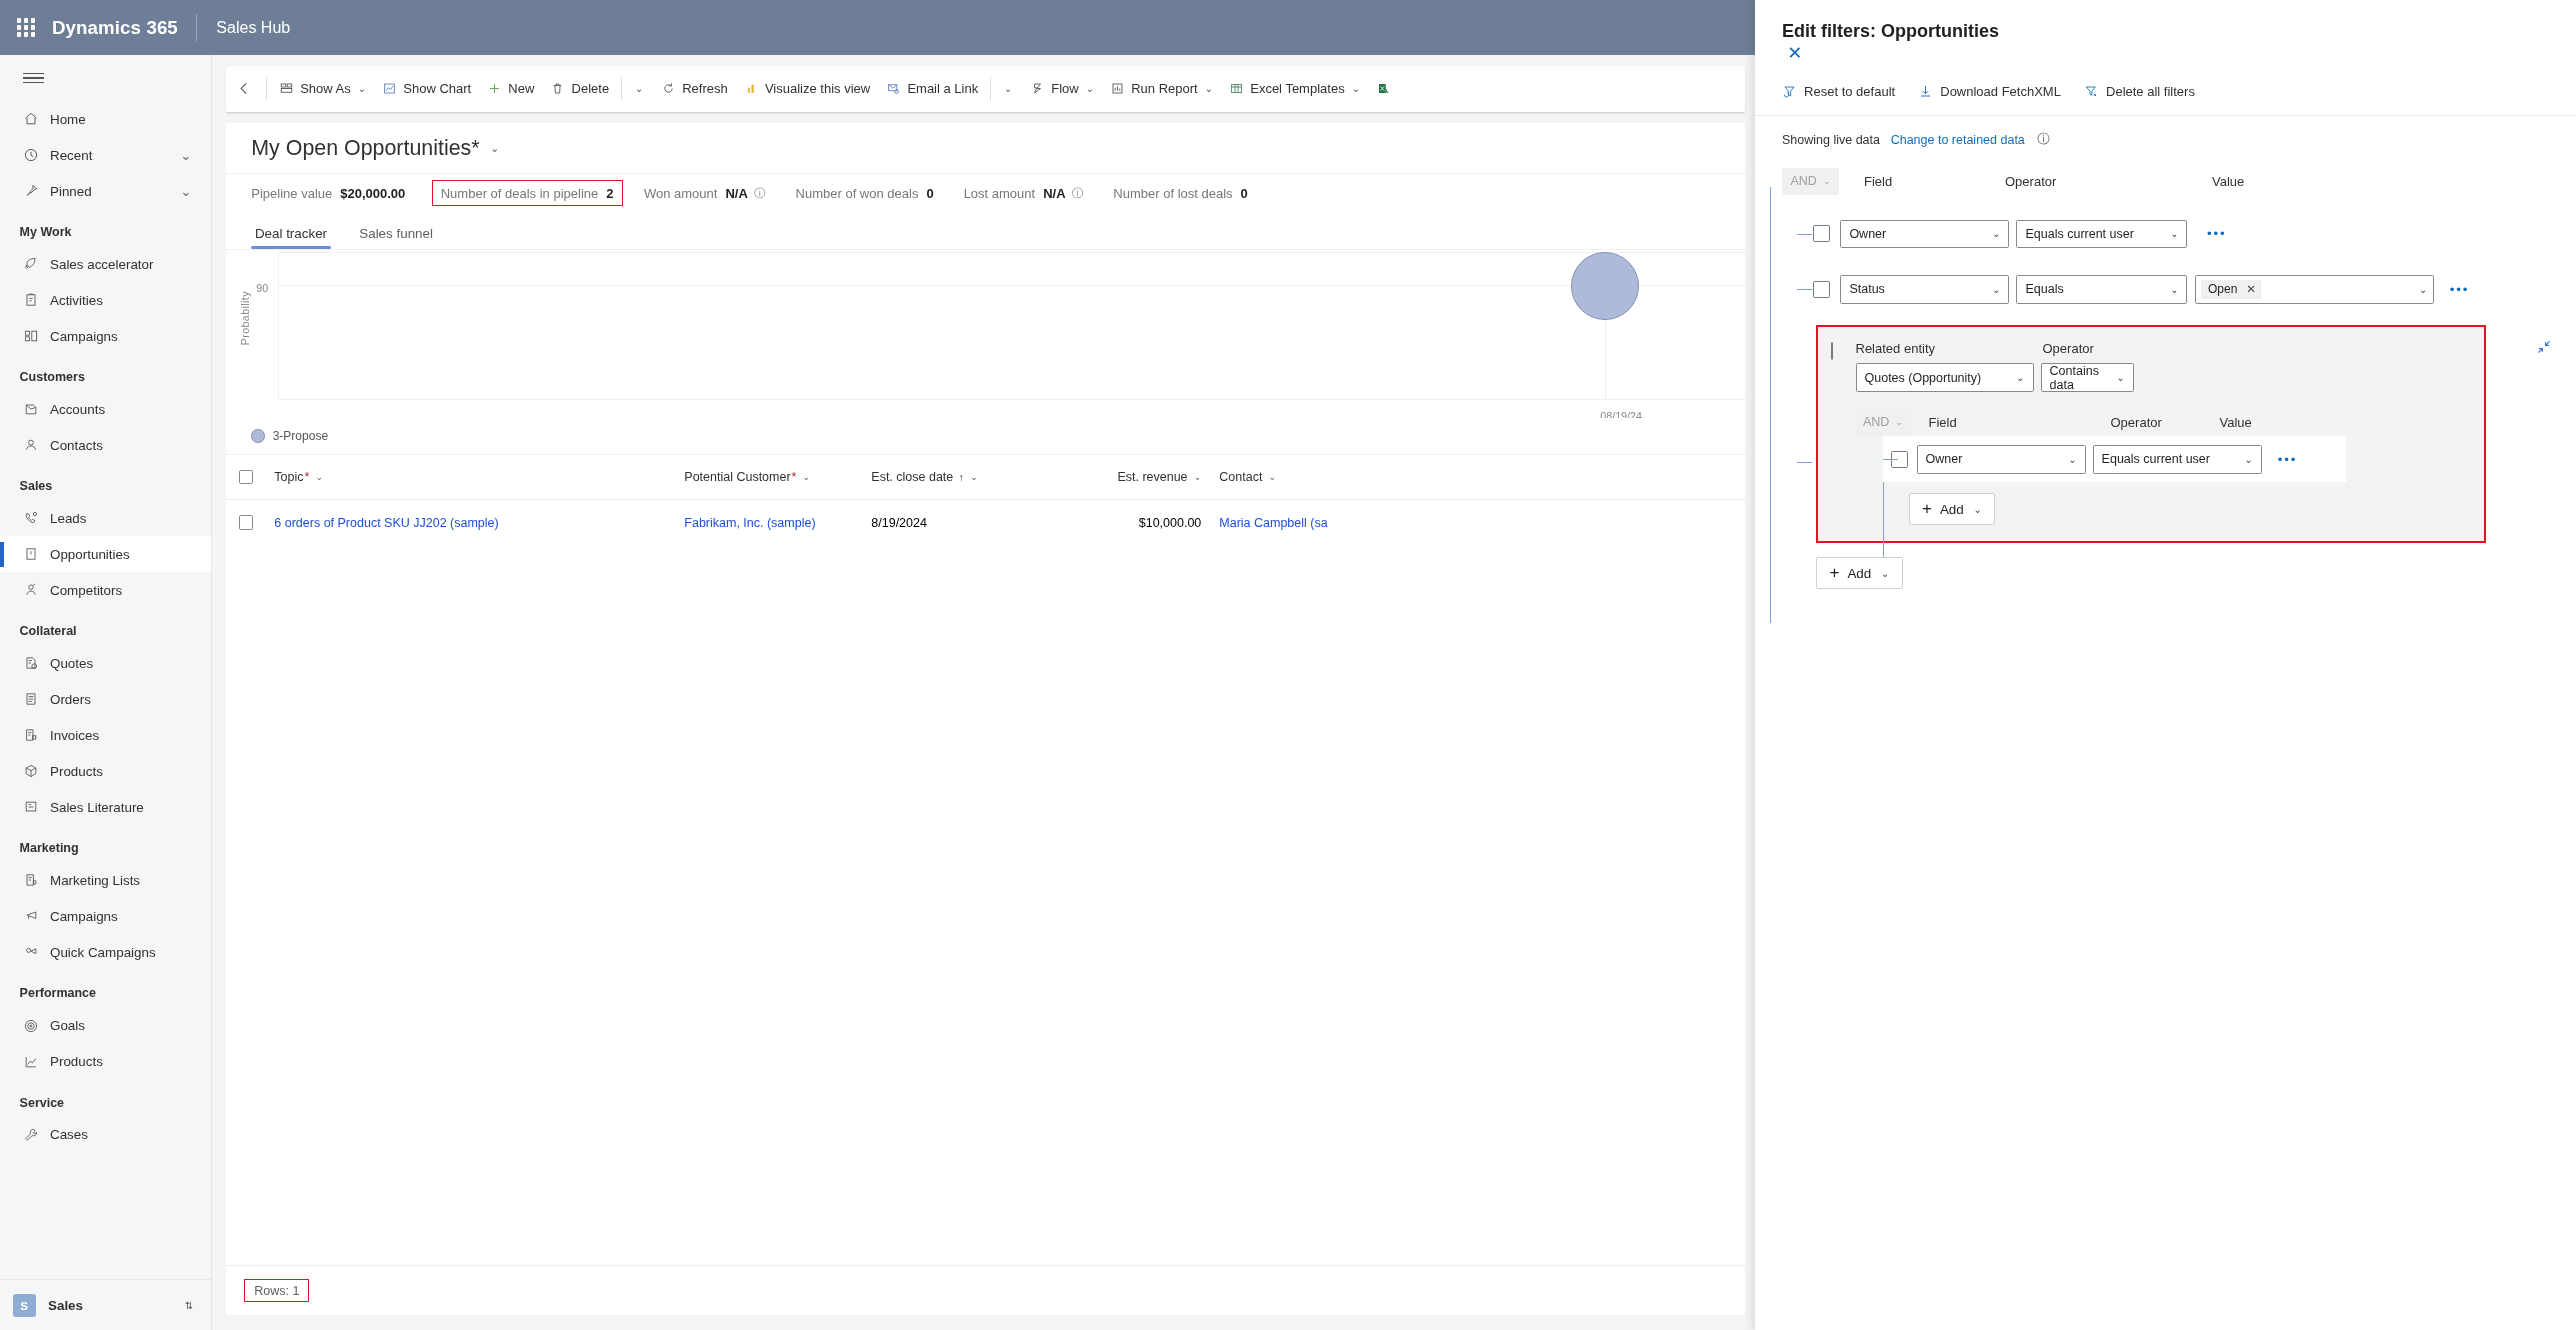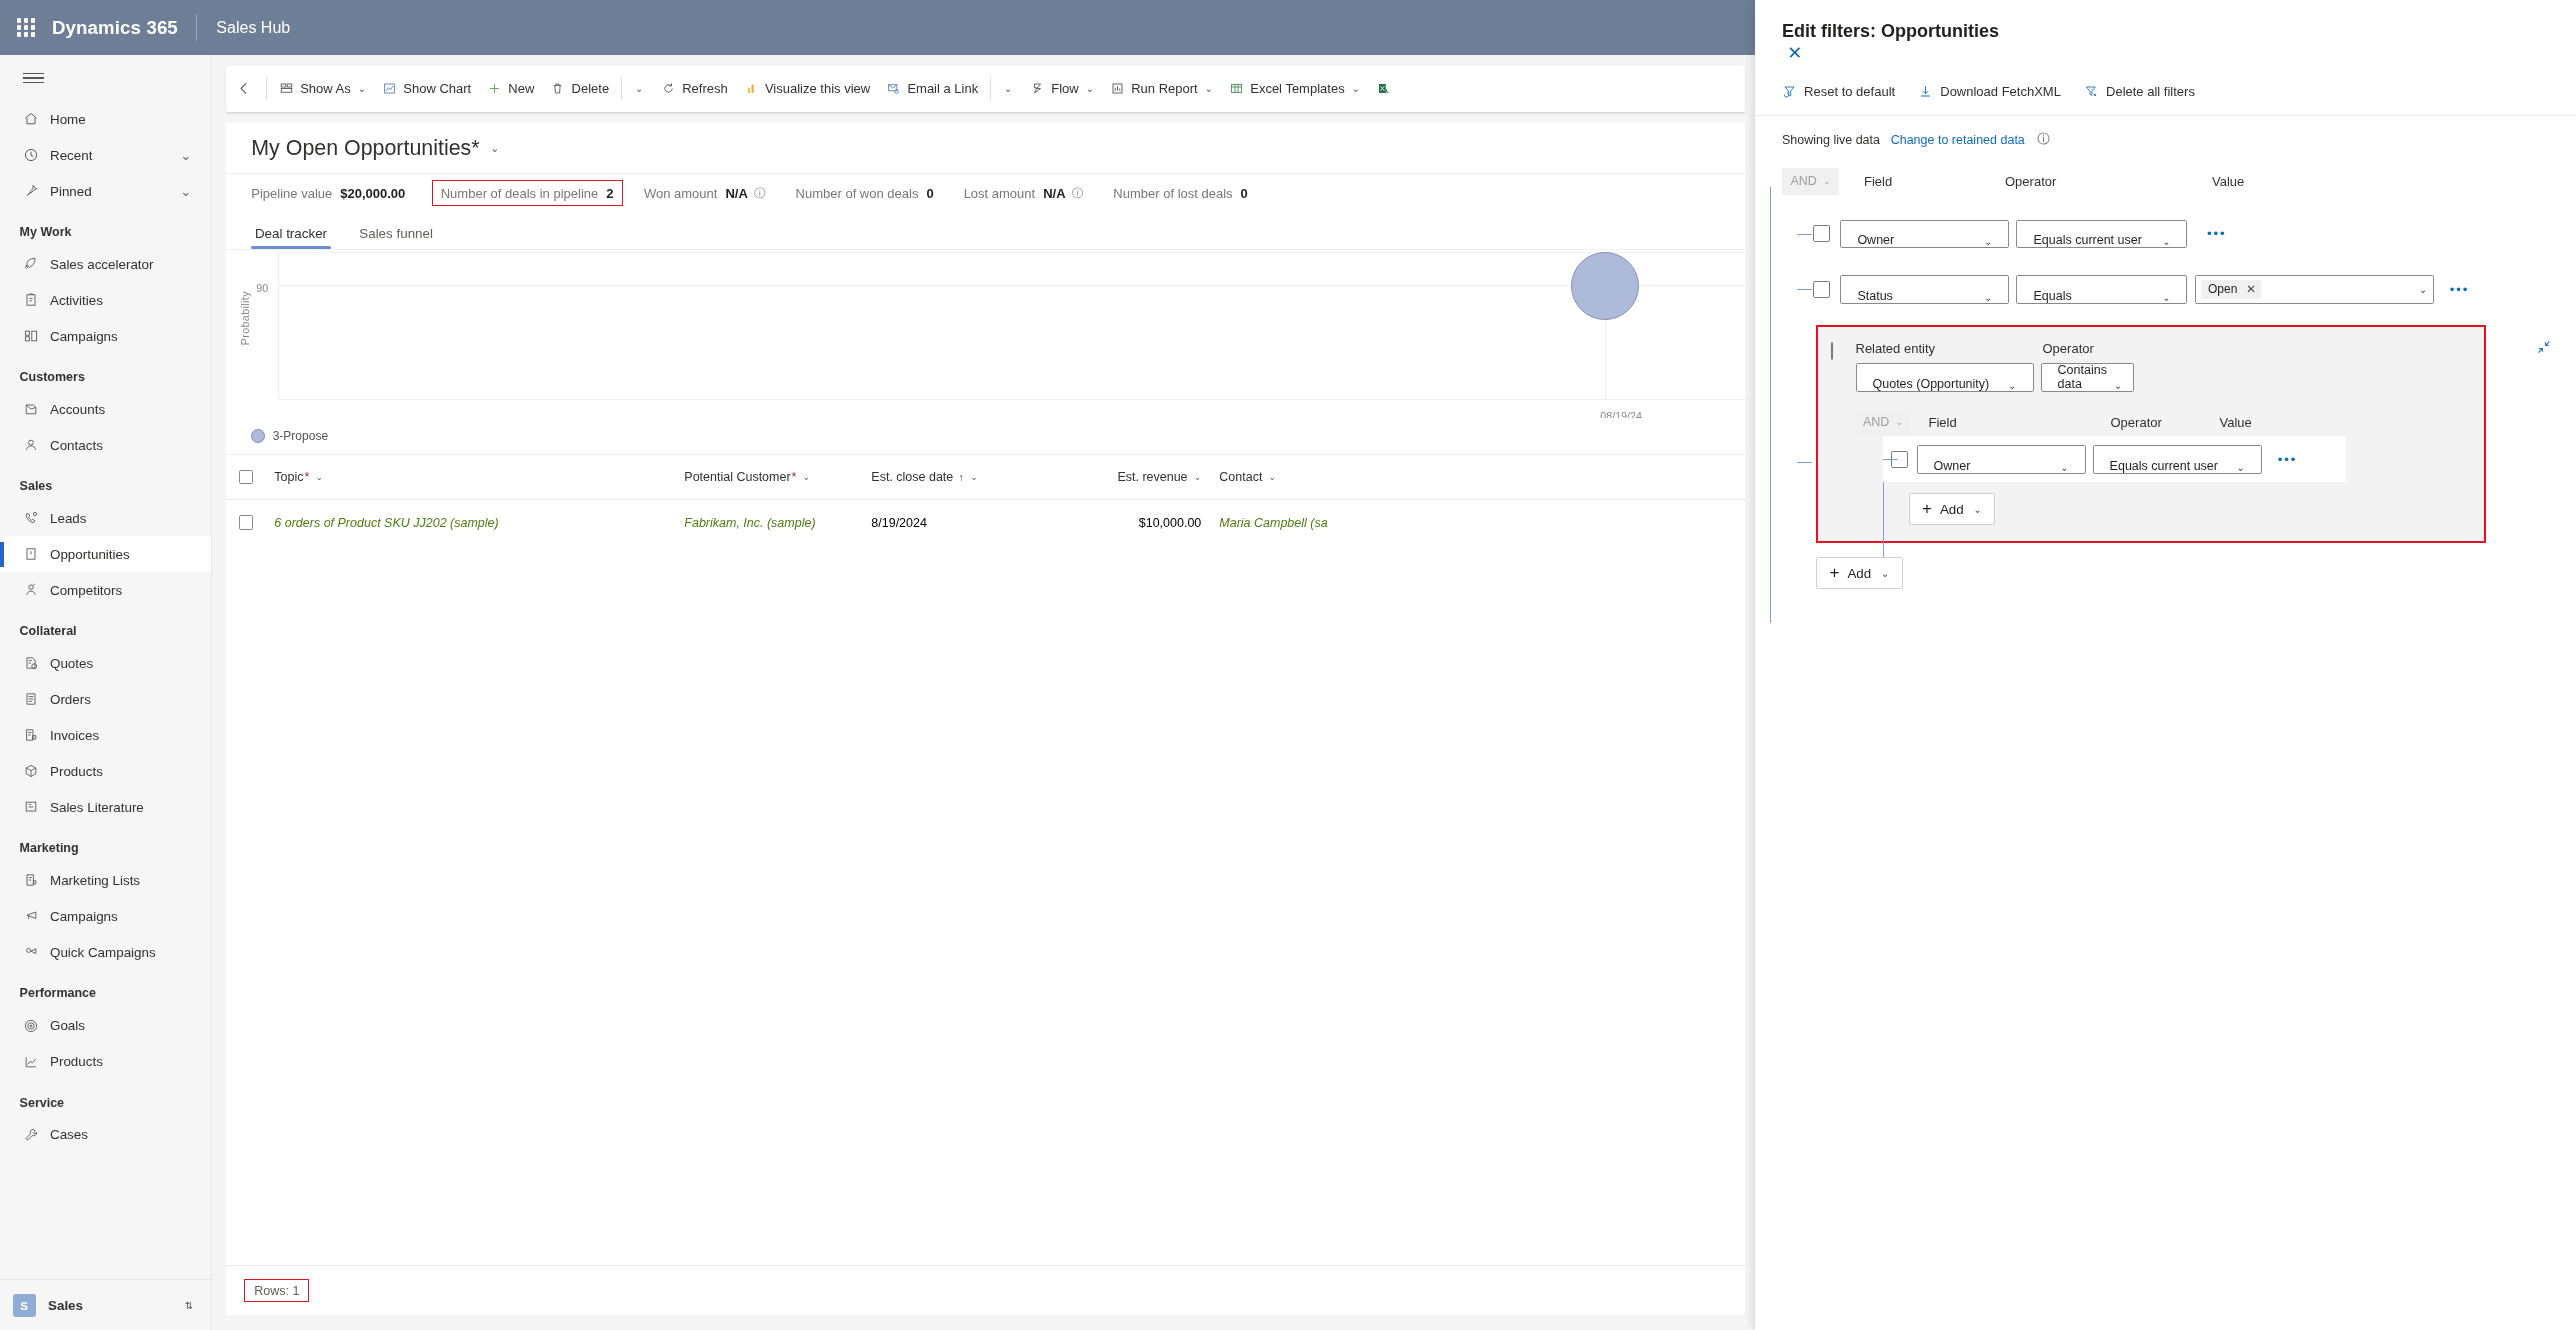--- a/index.html
+++ b/index.html
@@ -112,21 +112,21 @@
   .legend-txt { font-size:12px; color:#555; }
 
   .gridpane { position:absolute; left:14.3px; top:399px; width:1519px; height:811px; background:#fff; border-top:0.9px solid #f0f0f0;}
   .gridhead { display:flex; align-items:center; height:45px; border-bottom:0.9px solid #edebe9; font-size:12.5px; color:#323130;}
   .gridrow { display:flex; align-items:center; height:45px; font-size:12.5px; }
   .gcell { padding:0 9px; display:flex; align-items:center; overflow:hidden; white-space:nowrap;}
   .gcell .req { color:#a4262c; margin-left:0.9px; }
   .gcell .hcaret { margin-left:6.2px; color:#555; font-size:9px;}
   .gcell .sortarrow { margin-left:5.3px; color:#333; font-size:10.7px; }
   .cb { width:14.3px; height:14.3px; border:0.9px solid #8a8886; border-radius:1.8px; background:#fff; display:inline-block; cursor:pointer;}
-  .lnk { color:#4d7c0f; cursor:pointer;font-style:italic; }
+  .lnk { color:#1d4ed8; cursor:pointer; }
   .c-check { width:39px; justify-content:center; }
   .c-topic { width:410px; }
   .c-cust  { width:187px; }
   .c-date  { width:205px; }
   .c-rev   { width:143px; justify-content:flex-end; }
   .c-contact { width:178px; }
 
   .statusbar { position:absolute; left:14.3px; top:1210px; width:1519px; height:50px; background:#fff; border-top:0.9px solid #edebe9; display:flex; align-items:center; padding-left:18px;}
   .rows-badge { border:1.8px solid #e81123; padding:3.6px 9px; font-size:12.5px; color:#605e5c; }
 
@@ -156,21 +156,21 @@
     display:flex; align-items:center; justify-content:center; cursor:pointer;
   }
   .and-chip .cc { margin-left:6.2px; font-size:9px; }
   .hdr-label { font-size:13px; color:#323130; font-weight:400; }
 
   .rowwrap { position:relative; display:flex; align-items:center; height:50px; }
   .frow-cb { width:37px; display:flex; justify-content:center; }
   .cbox { width:17px; height:17px; border:0.9px solid #7a7a7a; border-radius:1.8px; background:#fff; cursor:pointer;}
   .sel {
     height:28.5px; border:0.9px solid #8a8886; background:#fff; border-radius:1.8px;
-    display:flex; align-items:flex-end; padding:0 16px; font-size:12.5px; color:#201f1e; cursor:pointer;
+    display:flex; align-items:center; padding:0 8px; font-size:12.5px; color:#201f1e; cursor:pointer;
   }
   .sel .sc { margin-left:auto; color:#444; font-size:9.8px; padding-left:7.1px;}
   .dots { color:#0f6cbd; letter-spacing:1.8px; font-size:13.4px; cursor:pointer; padding:0 7.1px;}
   .tagbox {
     height:28.5px; border:0.9px solid #8a8886; background:#fff; border-radius:1.8px;
     display:flex; align-items:center; padding:0 5.3px; font-size:12.5px; cursor:pointer;
   }
   .tag { background:#f0f0f0; display:flex; align-items:center; padding:2.7px 4.5px 2.7px 7.1px; font-size:12px; color:#201f1e;}
   .tag .x { margin-left:9px; color:#444; font-size:11.6px; cursor:pointer;}
 

